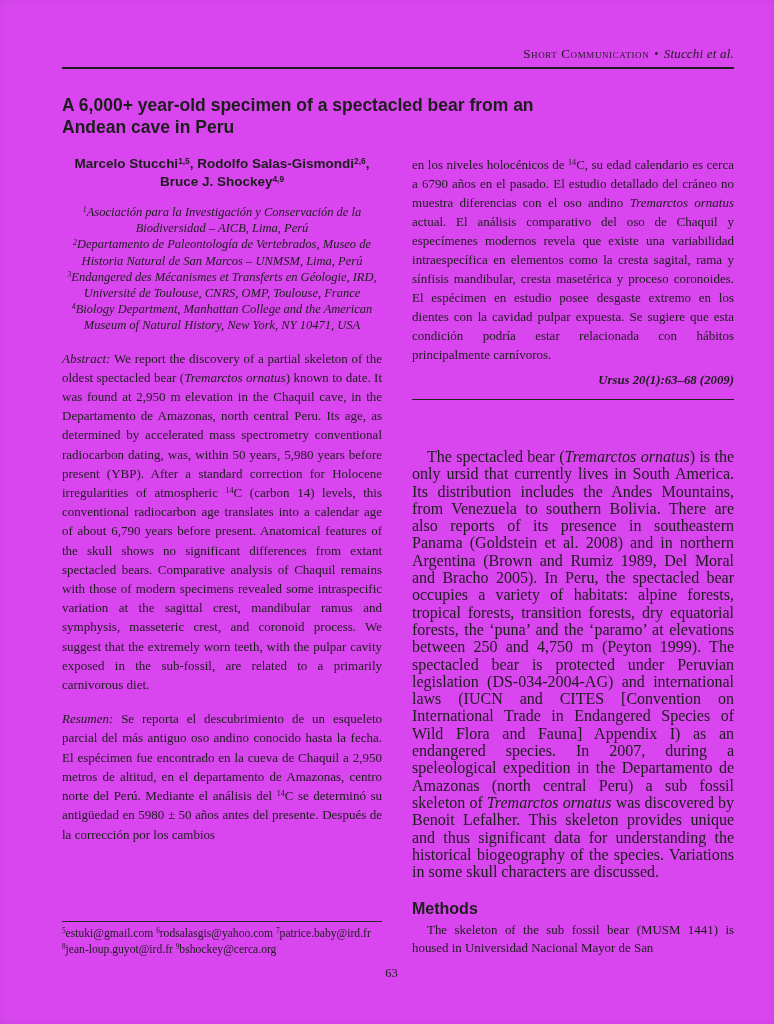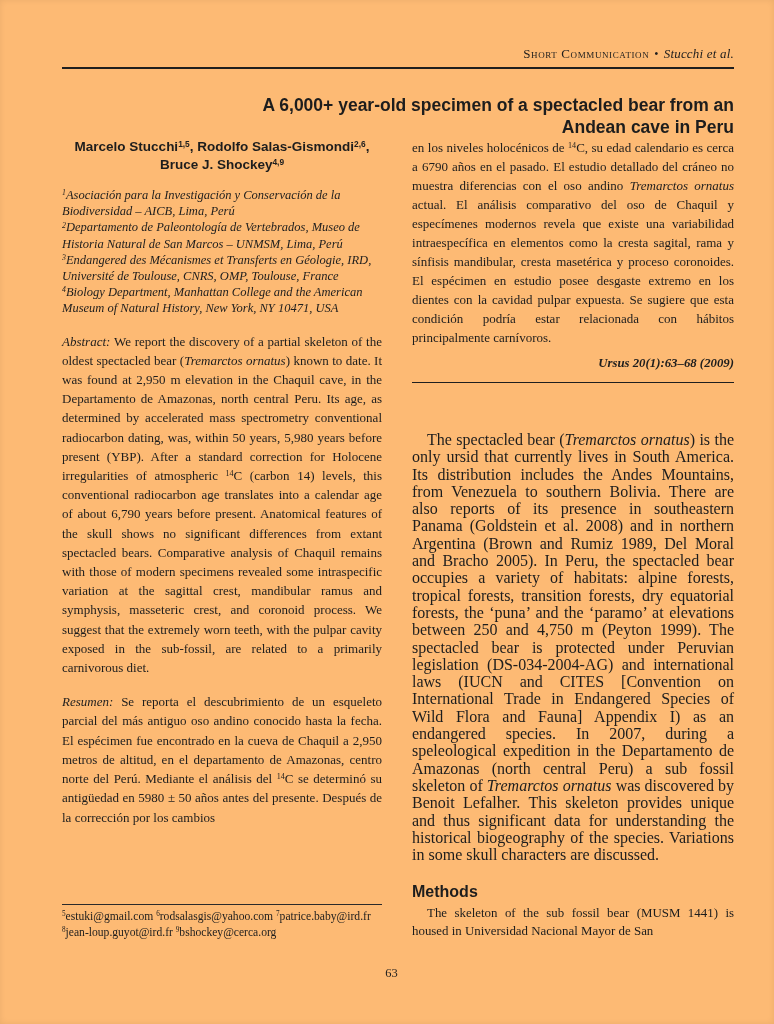--- a/index.html
+++ b/index.html
@@ -6,21 +6,21 @@
   html,body { width:774px; height:1024px; }
   body {
     background:#f3f3f1;
     font-family:"Liberation Serif", serif;
     color:#1d1d1d;
     overflow:hidden;
   }
   .page {
     position:relative;
     width:774px; height:1024px;
-    background:#fdba74;
+    background:#d946ef;
     box-shadow:inset 0 0 6px rgba(0,0,0,0.08);
     padding:46px 40px 0 62px;
   }
   sup {
     font-size:0.62em;
     line-height:0;
     vertical-align:baseline;
     position:relative;
     top:-0.5em;
   }
@@ -32,46 +32,48 @@
   .sc { font-variant:small-caps; letter-spacing:0.6px; }
   .bullet { margin:0 5px; font-size:12px; }
   .ital { font-style:italic; }
   .head-rule {
     border:none;
     border-top:2px solid #1f1f1f;
     margin-top:5px;
   }
   .title {
     margin-top:25px;
-    text-align:right;
+    text-align:left;
     font-family:"Liberation Sans", sans-serif;
     font-weight:bold;
     font-size:17.5px;
     line-height:22px;
   }
   .columns {
     display:flex;
     gap:30px;
+    margin-top:17px;
   }
   .col-left {
     width:324px;
     display:flex;
     flex-direction:column;
     min-height:802px;
   }
   .col-right { width:326px; }
   .authors {
     text-align:center;
     font-family:"Liberation Sans", sans-serif;
     font-weight:bold;
     font-size:13.5px;
     line-height:18px;
   }
   .affiliations {
     margin-top:13px;
+    text-align:center;
     font-style:italic;
     font-size:12.5px;
     line-height:16.2px;
   }
   .para {
     font-size:13px;
     line-height:19.2px;
     text-align:justify;
   }
   .abstract { margin-top:15px; }

